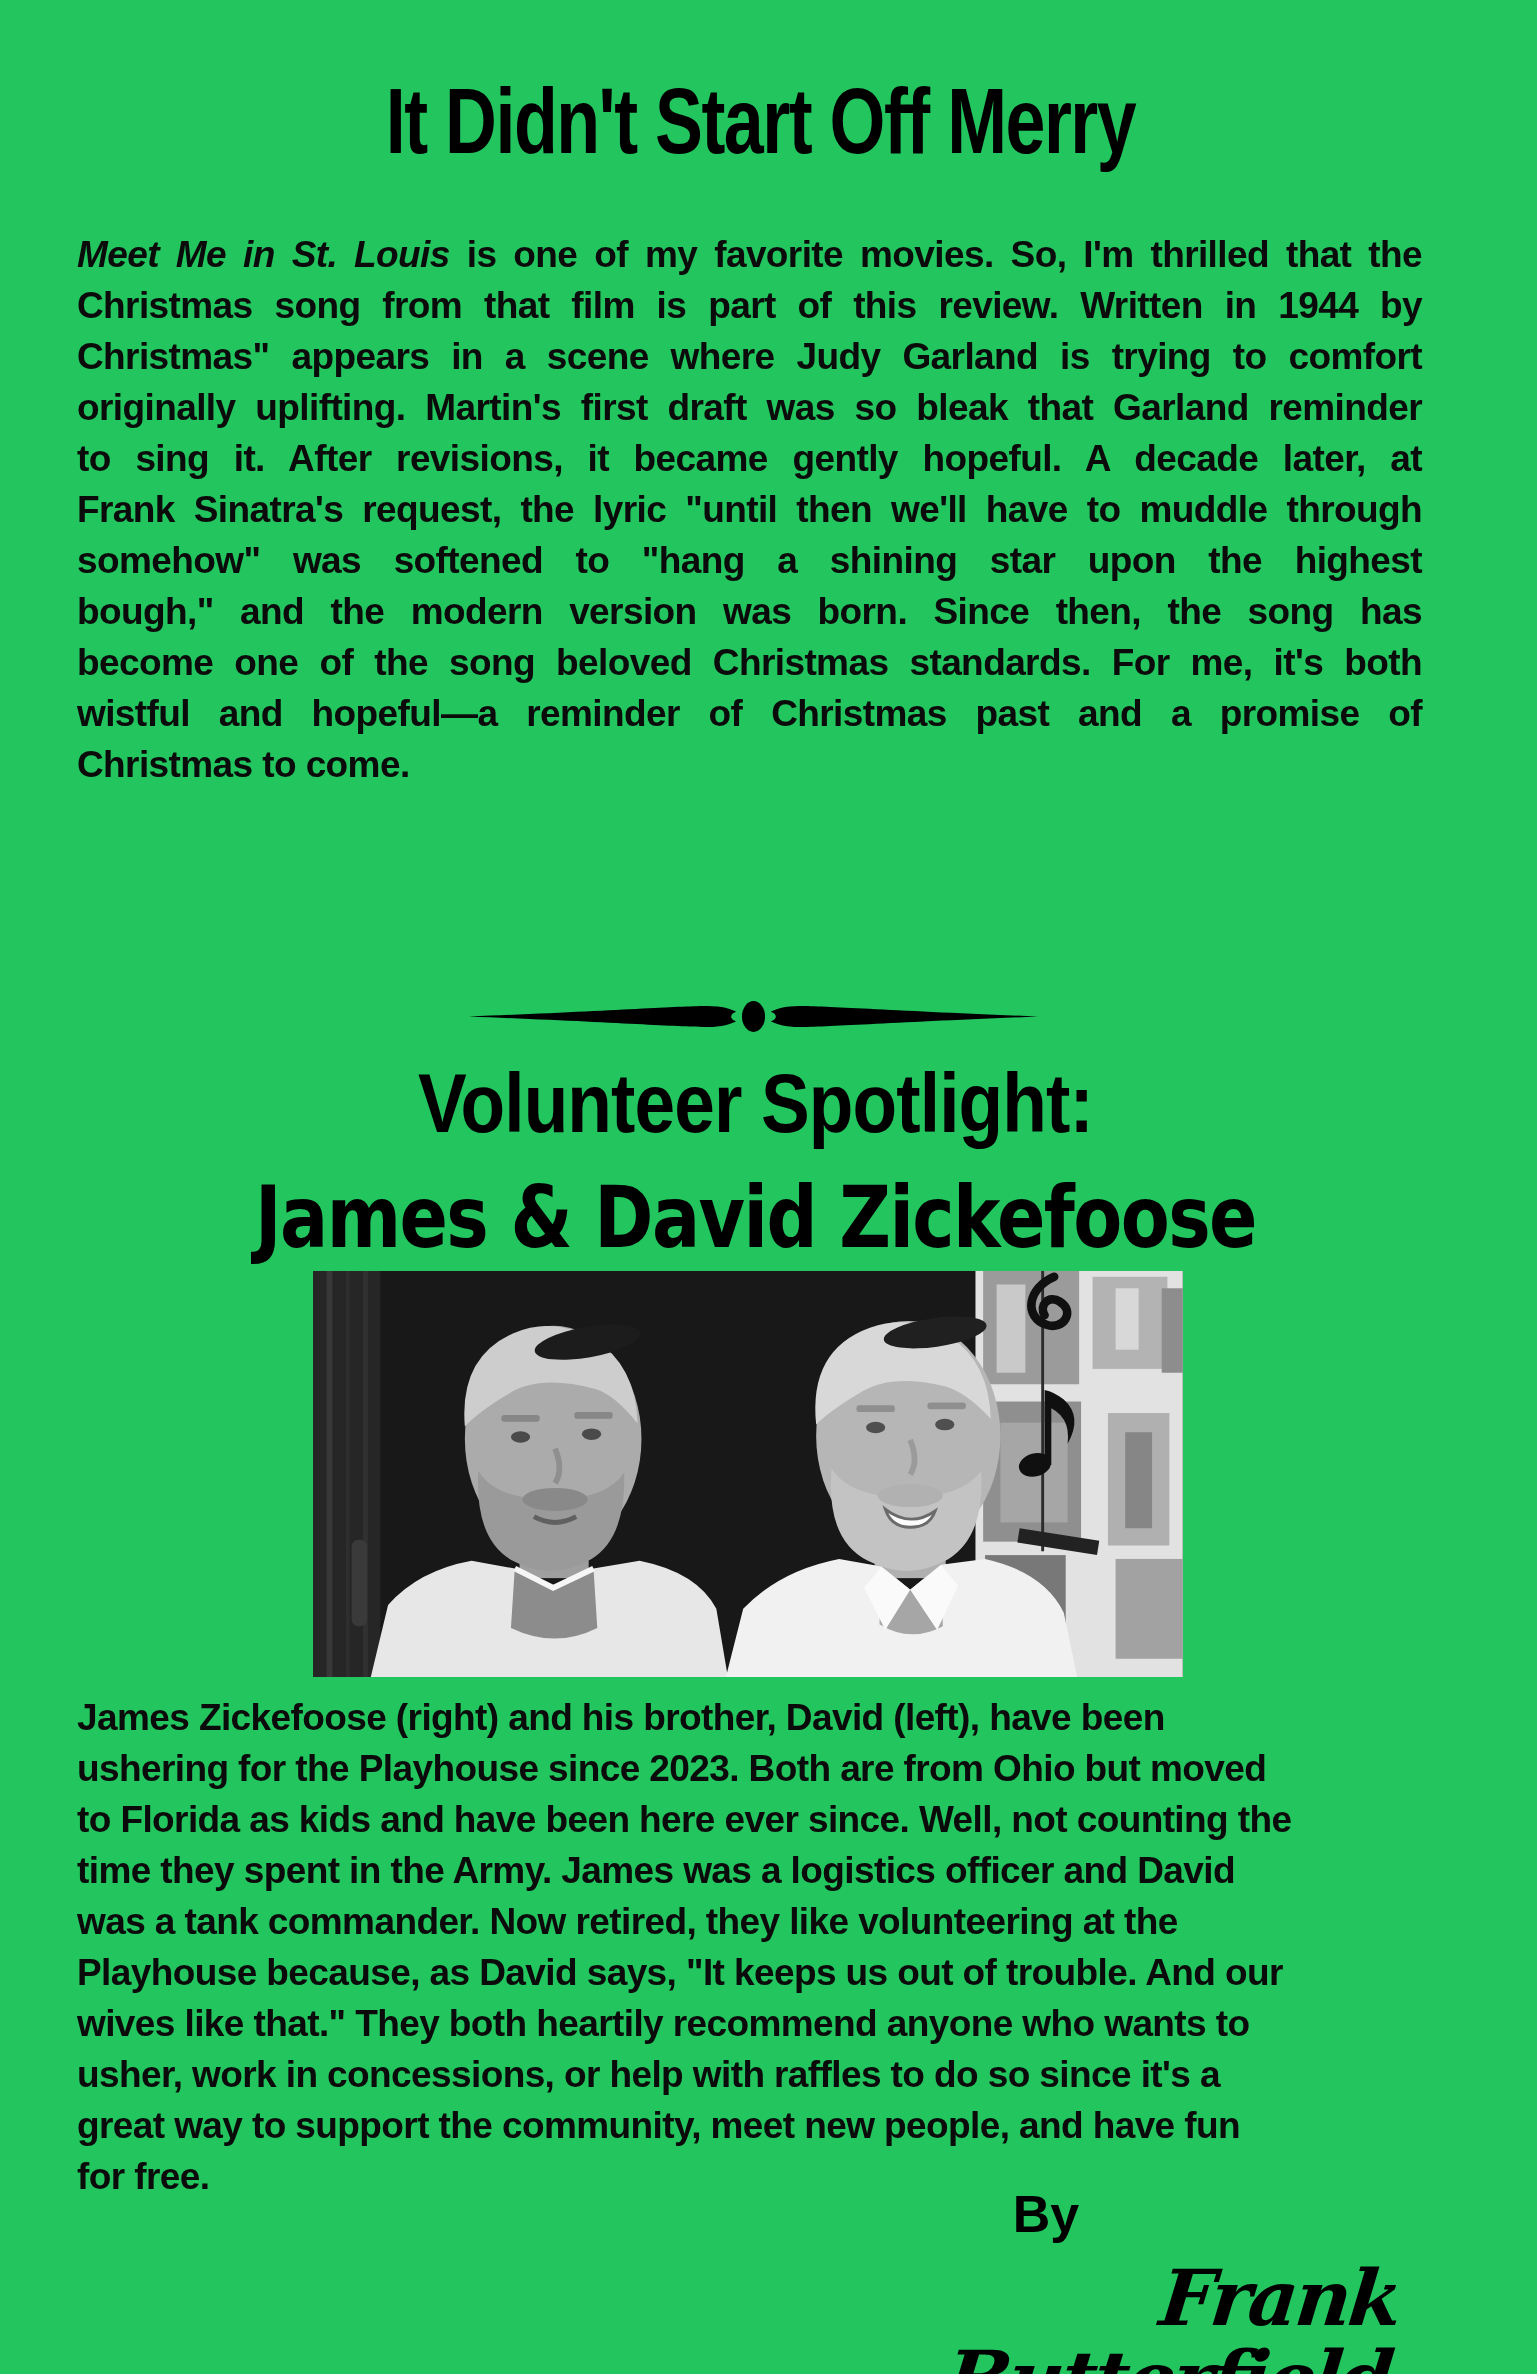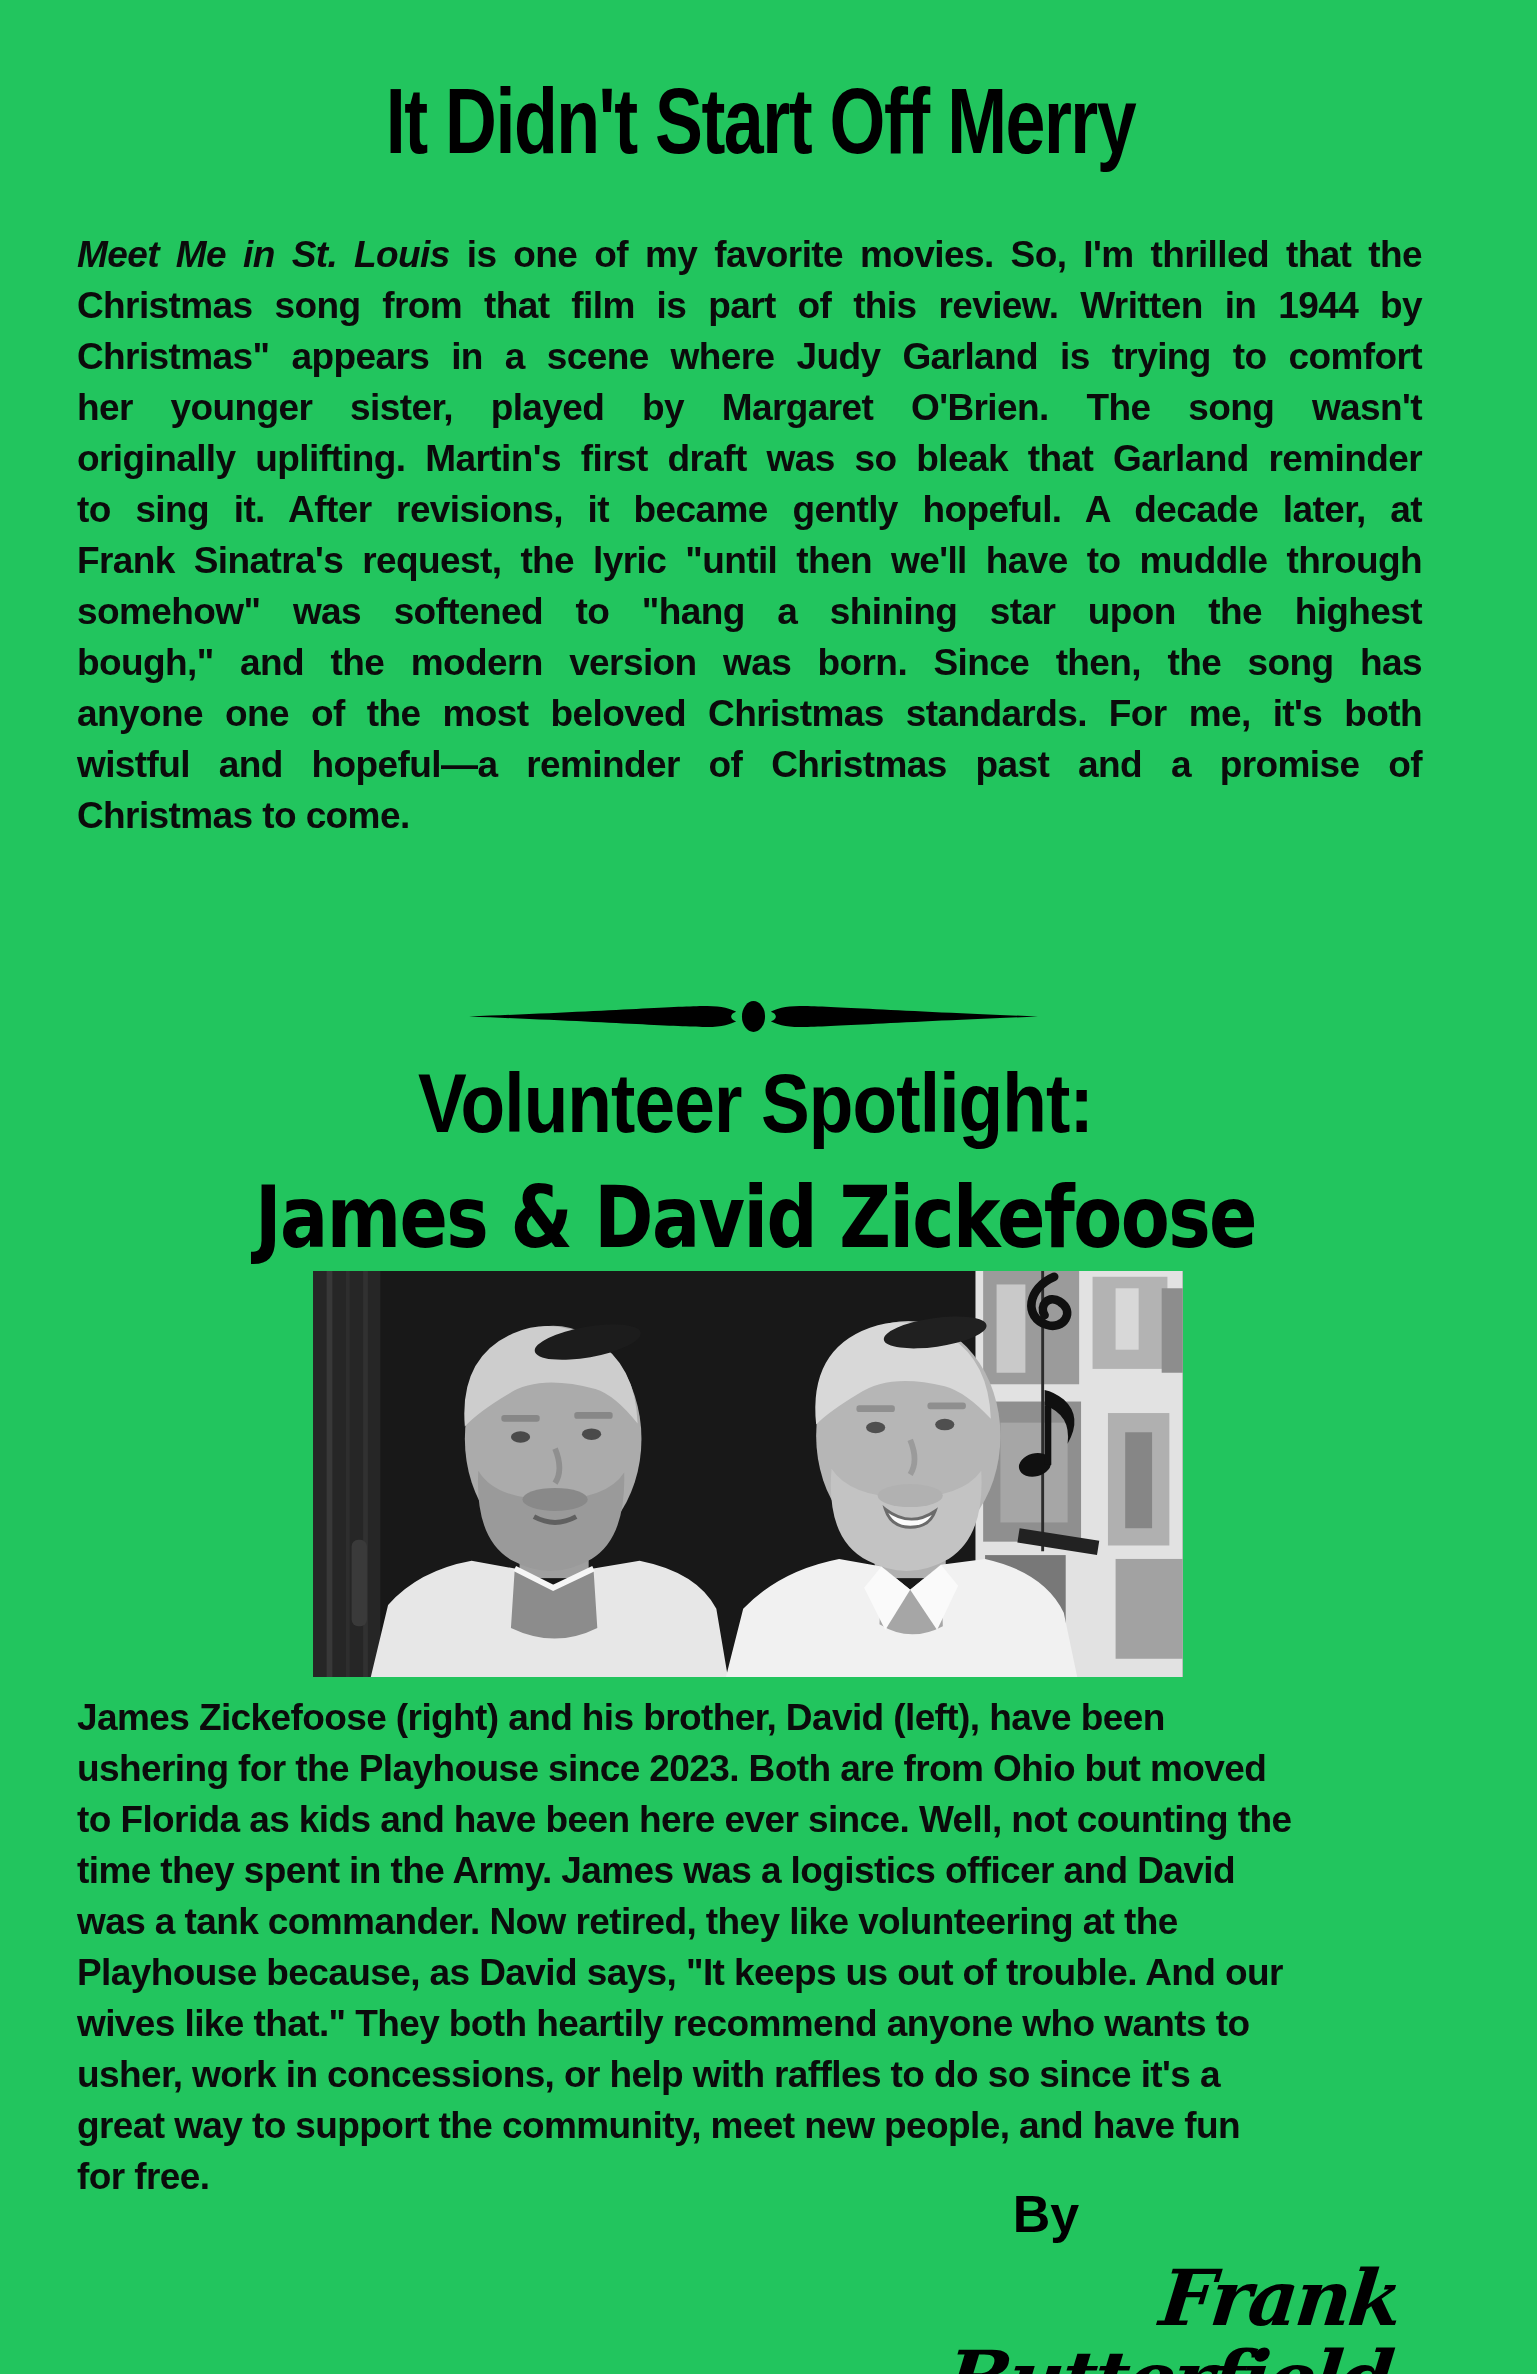--- a/index.html
+++ b/index.html
@@ -49,27 +49,26 @@
 
 <div class="page">
 
   <h1 class="title">It Didn't Start Off Merry</h1>
 
   <section class="para para1">
     <div class="line"><span class="movie-title">Meet Me in St. Louis</span><span> is one of my favorite movies. So, I'm thrilled that the</span></div>
     <div class="lines">
         <div class="line">Christmas song from that film is part of this review. Written in 1944 by</div>
         <div class="line">Christmas" appears in a scene where Judy Garland is trying to comfort</div>
-        <div class="line">her younger sister, played by Margaret O'Brien. The song wasn't</div>
         <div class="line">originally uplifting. Martin's first draft was so bleak that Garland reminder</div>
         <div class="line">to sing it. After revisions, it became gently hopeful. A decade later, at</div>
         <div class="line">Frank Sinatra's request, the lyric "until then we'll have to muddle through</div>
         <div class="line">somehow" was softened to "hang a shining star upon the highest</div>
         <div class="line">bough," and the modern version was born. Since then, the song has</div>
-        <div class="line">anyone one of the most beloved Christmas standards. For me, it's both</div>
+        <div class="line">become one of the song beloved Christmas standards. For me, it's both</div>
         <div class="line">wistful and hopeful—a reminder of Christmas past and a promise of</div>
         <div class="line">Christmas to come.</div>
       </div>
   </section>
 
   <svg class="divider" width="569" height="33" viewBox="0 0 592 34">
     <path fill="#000" d="M0,17 C150,11 220,6 248,6 C263,6 273,9 278,12 C271,14 271,20 278,22 C273,25 263,28 248,28 C220,28 150,23 0,17 Z"></path>
     <path fill="#000" transform="translate(592,0) scale(-1,1)" d="M0,17 C150,11 220,6 248,6 C263,6 273,9 278,12 C271,14 271,20 278,22 C273,25 263,28 248,28 C220,28 150,23 0,17 Z"></path>
     <ellipse cx="296" cy="17" rx="12" ry="16" fill="#000"></ellipse>
   </svg>

